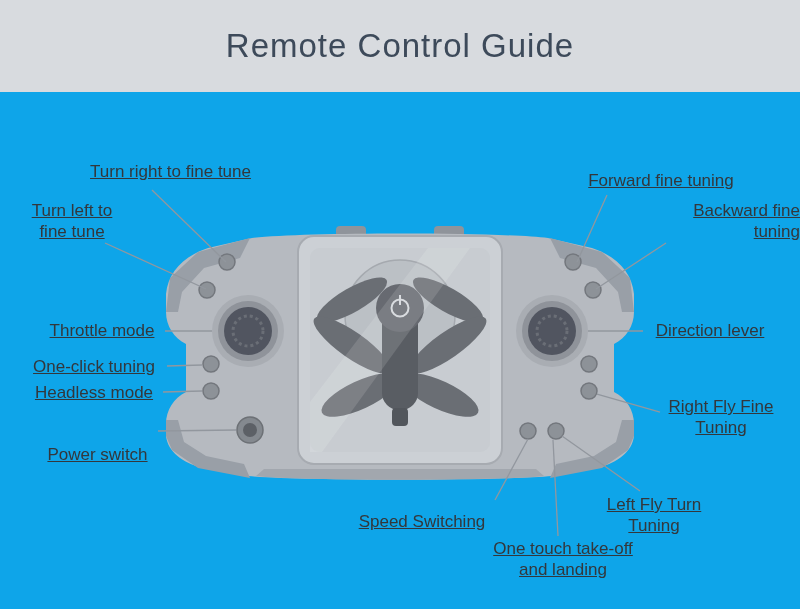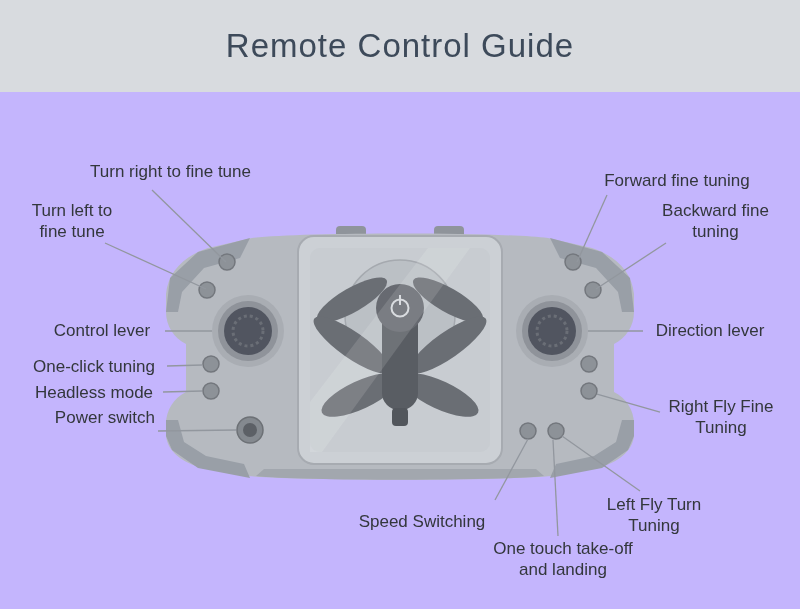--- a/index.html
+++ b/index.html
@@ -3,26 +3,26 @@
 <meta charset="utf-8">
 <style>
   :root{
     --header-bg:#d8dbdf;
     --title-text:#3d4a5a;
     --label-text:#33373c;
     --leader-line:#92979e;
   }
   *{margin:0;padding:0;box-sizing:border-box;}
   body{background:#ffffff;font-family:"Liberation Sans", sans-serif;}
-  .page{position:relative;width:800px;height:609px;background:#c4b5fd;overflow:hidden;}
+  .page{position:relative;width:800px;height:609px;background:#0ea5e9;overflow:hidden;}
   .header{position:absolute;left:0;top:0;width:800px;height:92px;background:var(--header-bg);
           display:flex;align-items:center;justify-content:center;}
   .header h1{font-size:33px;font-weight:500;color:var(--title-text);letter-spacing:1px;}
   .art{position:absolute;left:0;top:0;width:800px;height:609px;}
-  .label{position:absolute;font-size:17px;line-height:21px;color:var(--label-text);text-align:center;}
+  .label{position:absolute;font-size:17px;line-height:21px;color:var(--label-text);text-align:center;text-decoration:underline;}
 </style>
 </head>
 <body>
 
 <div class="page">
 
   <div class="header">
     <h1>Remote Control Guide</h1>
   </div>
 
@@ -115,25 +115,25 @@
       <line x1="588" y1="331" x2="643" y2="331"></line>
       <line x1="597" y1="394" x2="660" y2="412"></line>
       <line x1="562" y1="436" x2="640" y2="491"></line>
       <line x1="495" y1="500" x2="528" y2="439"></line>
       <line x1="558" y1="536" x2="553" y2="440"></line>
     </g>
   </svg>
 
   <div class="label" style="left:68px;top:161px;width:205px;">Turn right to fine tune</div>
   <div class="label" style="left:22px;top:200px;width:100px;">Turn left to fine tune</div>
-  <div class="label" style="left:592px;top:170px;width:170px;">Forward fine tuning</div>
-  <div class="label" style="left:653px;top:200px;width:125px;">Backward fine tuning</div>
-  <div class="label" style="left:42px;top:320px;width:120px;">Control lever</div>
+  <div class="label" style="left:576px;top:170px;width:170px;">Forward fine tuning</div>
+  <div class="label" style="left:675px;top:200px;width:125px;text-align:right;">Backward fine tuning</div>
+  <div class="label" style="left:42px;top:320px;width:120px;">Throttle mode</div>
   <div class="label" style="left:24px;top:356px;width:140px;">One-click tuning</div>
   <div class="label" style="left:28px;top:382px;width:132px;">Headless mode</div>
-  <div class="label" style="left:40px;top:407px;width:115px;text-align:right;">Power switch</div>
+  <div class="label" style="left:40px;top:444px;width:115px;">Power switch</div>
   <div class="label" style="left:646px;top:320px;width:128px;">Direction lever</div>
   <div class="label" style="left:662px;top:396px;width:118px;">Right Fly Fine Tuning</div>
   <div class="label" style="left:598px;top:494px;width:112px;">Left Fly Turn Tuning</div>
   <div class="label" style="left:352px;top:492px;width:140px;margin-top:19px;">Speed Switching</div>
   <div class="label" style="left:478px;top:538px;width:170px;">One touch take-off and landing</div>
 
 </div>
 
 </body></html>

